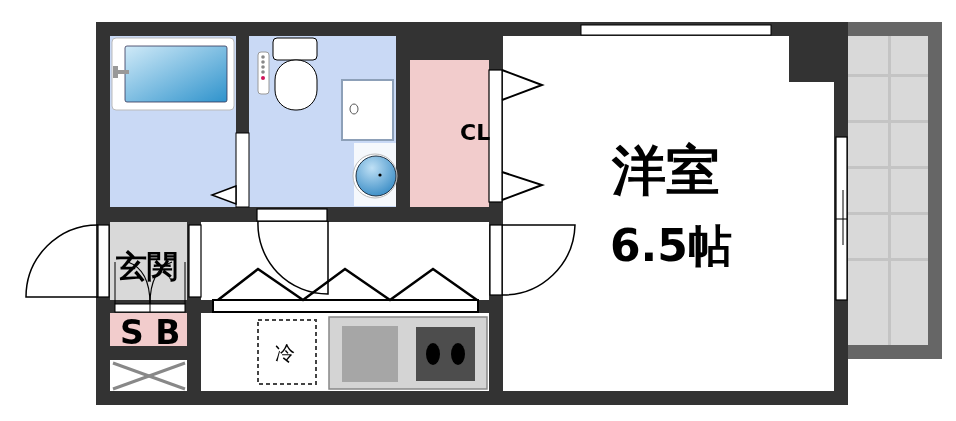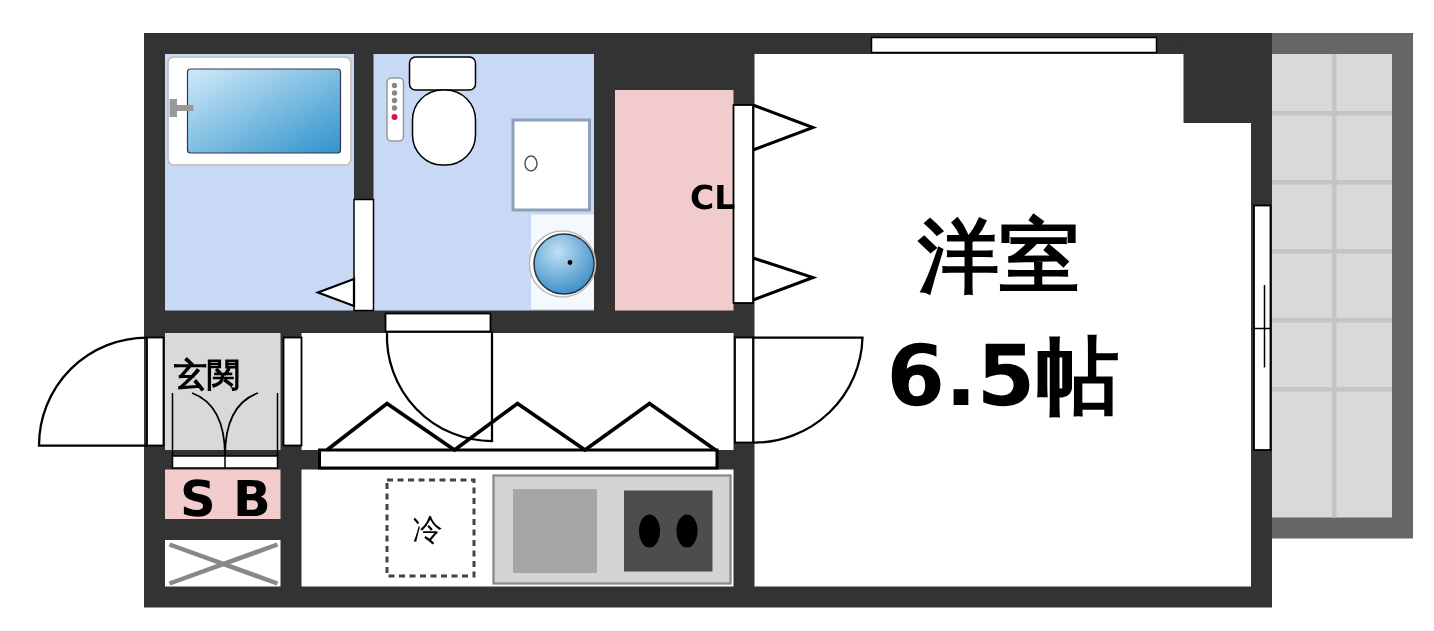--- a/index.html
+++ b/index.html
@@ -27,24 +27,24 @@
 <div class="abs room-blue" style="left:110px;top:36px;width:126px;height:171px;"></div>
 
 <div class="abs room-blue" style="left:249px;top:36px;width:147px;height:171px;"></div>
 
 <div class="abs room-pink" style="left:410px;top:60px;width:79px;height:147px;"></div>
 <div class="label" style="left:428px;top:122px;font-size:22px;margin-left:32px;">CL</div>
 
 <div class="abs room-white" style="left:503px;top:36px;width:331px;height:355px;"></div>
 <div class="abs wall" style="left:789px;top:22px;width:59px;height:60px;"></div>
 <div class="label" style="left:612px;top:144px;font-size:54px;">洋室</div>
-<div class="label" style="left:591px;top:224px;font-size:56px;">6.5帖</div>
+<div class="label" style="left:610px;top:224px;font-size:44px;">6.5帖</div>
 
 <div class="abs room-grey" style="left:110px;top:222px;width:77px;height:78px;"></div>
-<div class="label" style="left:116px;top:240px;font-size:22px;">玄関</div>
+<div class="label" style="left:116px;top:251px;font-size:31px;">玄関</div>
 
 <div class="abs room-pink" style="left:110px;top:313px;width:77px;height:33px;"></div>
 <div class="label" style="left:120px;top:316px;font-size:33px;">S B</div>
 
 <div class="abs room-white" style="left:110px;top:360px;width:77px;height:31px;"></div>
 
 <div class="abs room-white" style="left:201px;top:222px;width:288px;height:78px;"></div>
 
 <div class="abs room-white" style="left:201px;top:313px;width:288px;height:78px;"></div>
 <div class="label" style="left:275px;top:343px;font-size:20px;font-weight:normal;">冷</div>

